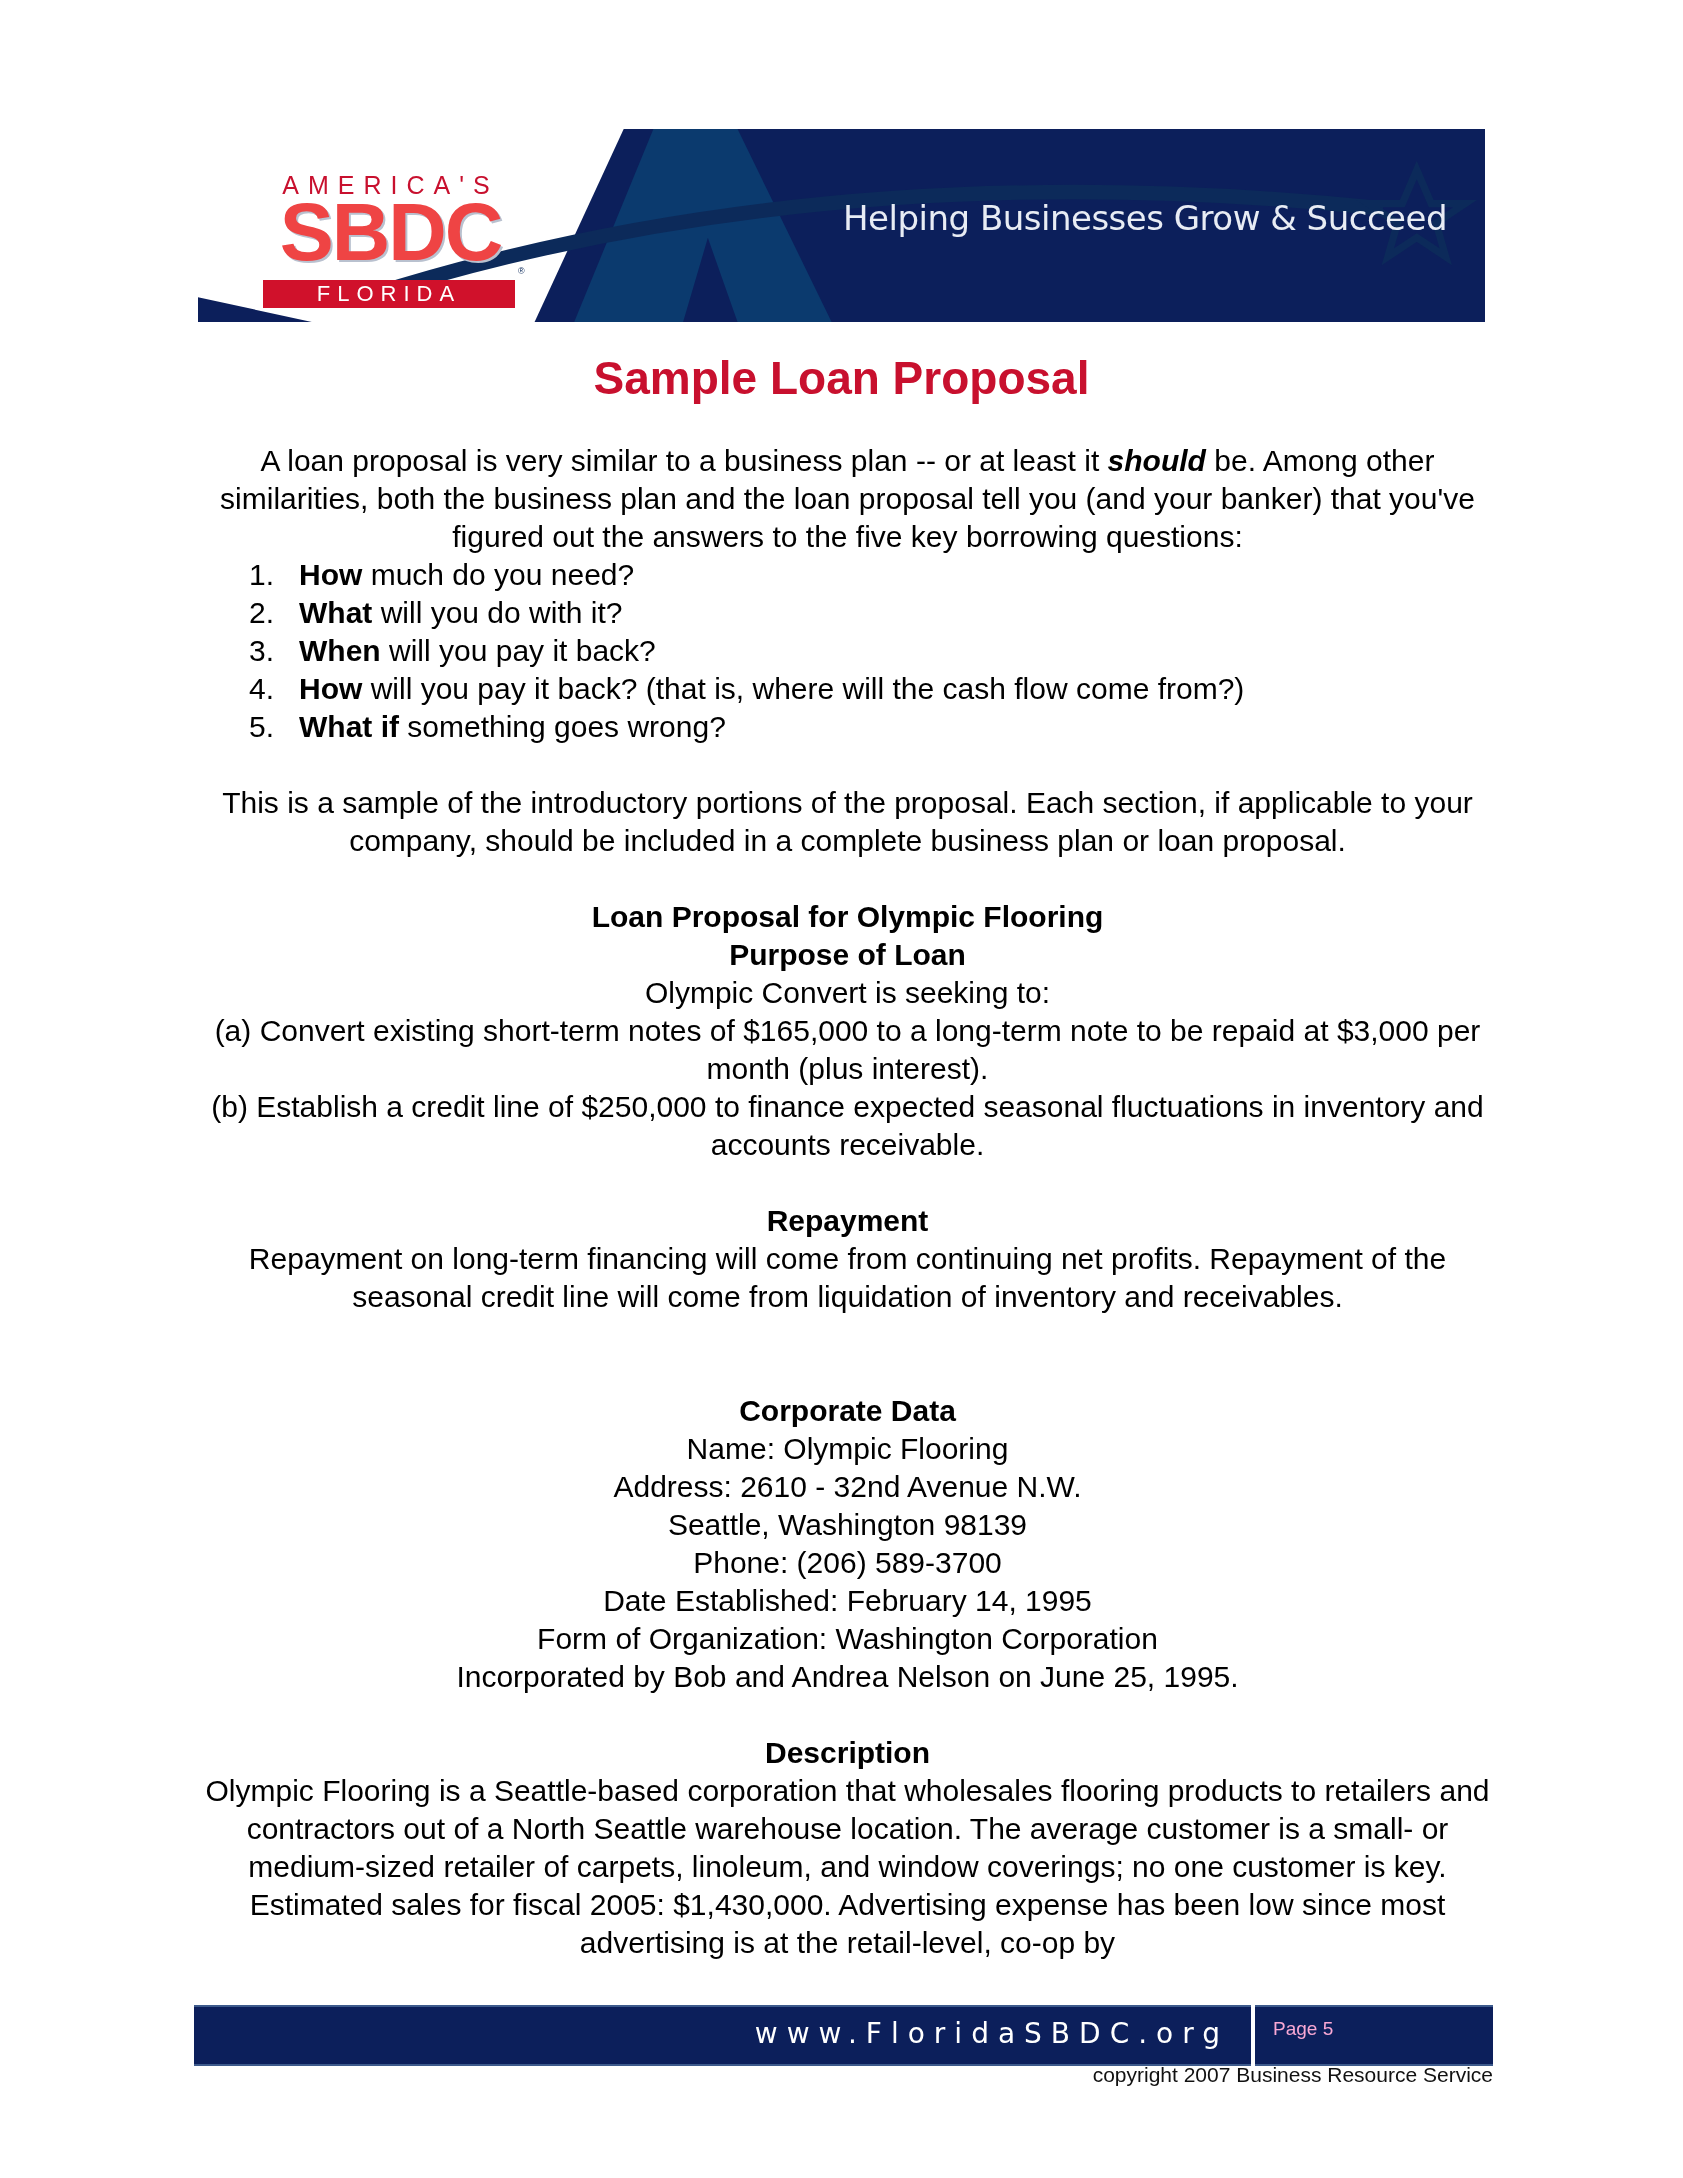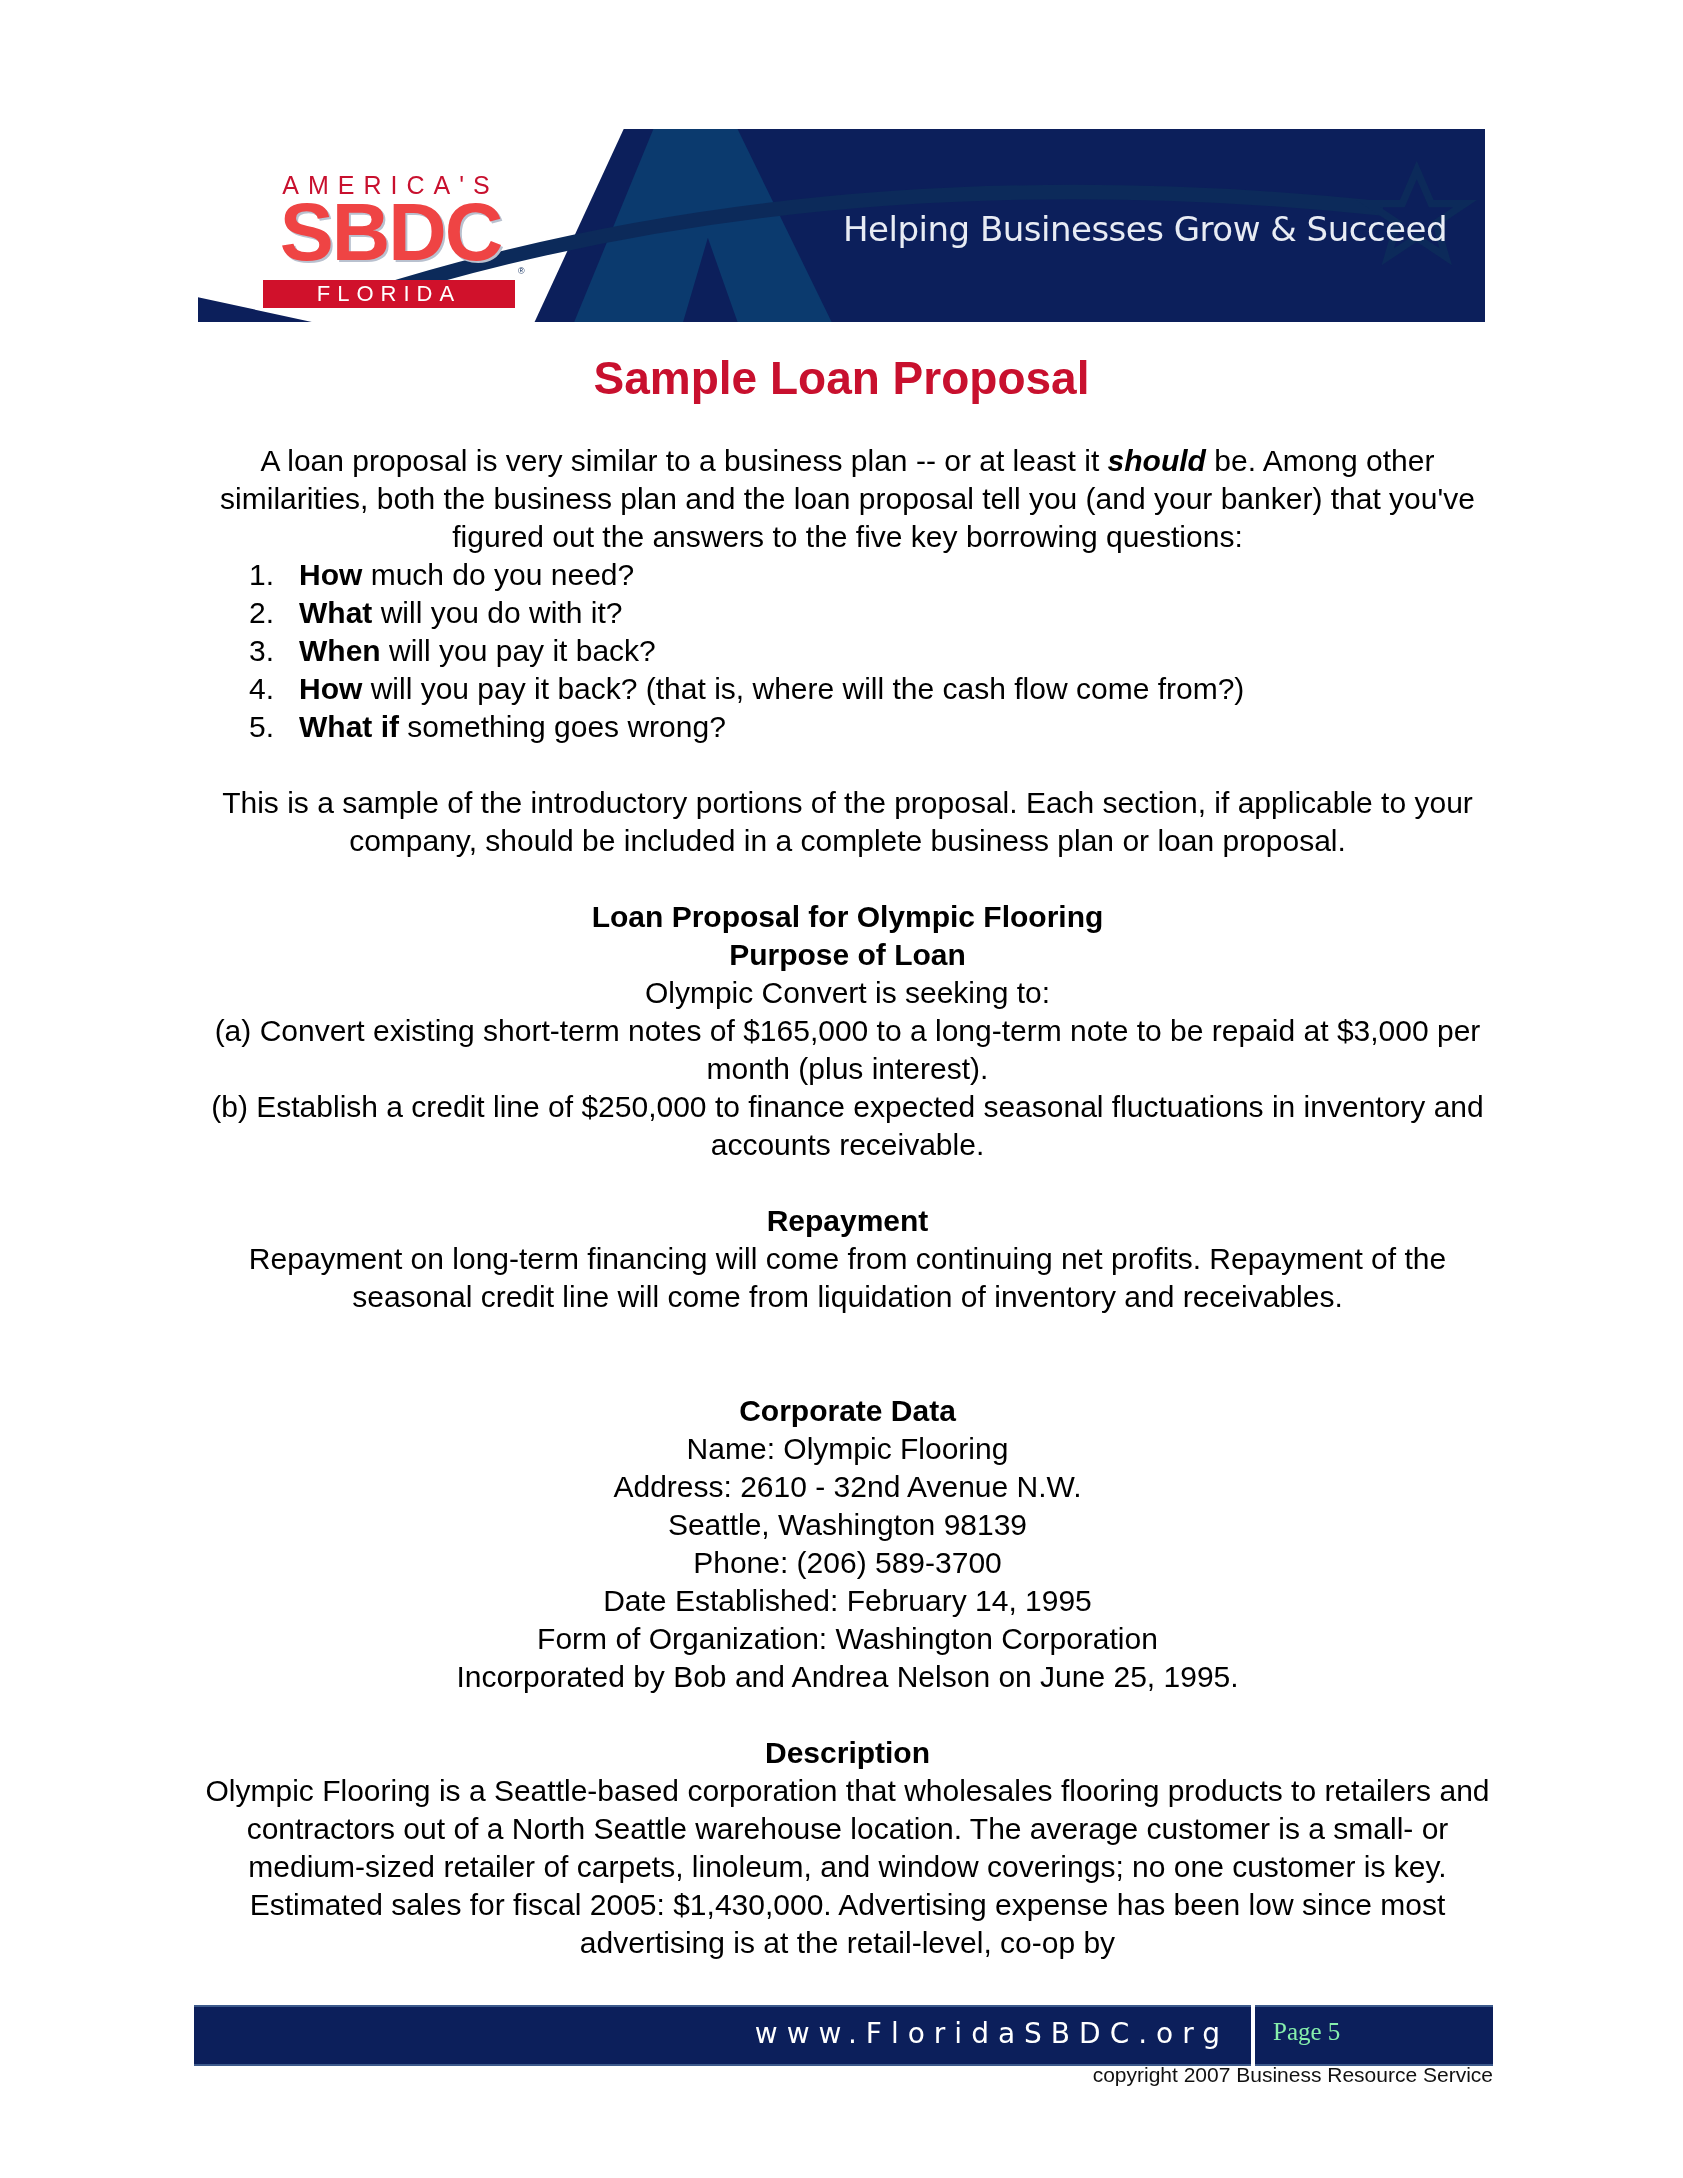--- a/index.html
+++ b/index.html
@@ -16,21 +16,21 @@
     color: #c8102e; }
   .logo-sbdc { position: absolute; left: 0; top: 51px; width: 267px; text-align: center;
     font-family: "Liberation Sans", sans-serif; font-weight: bold; font-size: 81px;
     letter-spacing: -2px; color: #ef4444; line-height: 1;
     text-shadow: 2px 2px 0 #b9c1cf; }
   .logo-reg { position: absolute; left: 261px; top: 125px; font-size: 9px; color: #0c2a5a; }
   .logo-florida { position: absolute; left: 6px; top: 139px; width: 252px; height: 28px;
     background: #d0112b; color: #fff; text-align: center; font-size: 22px;
     letter-spacing: 7px; line-height: 28px; }
   .tagline { position: absolute; left: 645px; top: 69px; color: #e8ecf4;
-    font-family: "DejaVu Sans", sans-serif; font-size: 34px; letter-spacing: -0.5px; margin-top: 11px; }
+    font-family: "DejaVu Sans", sans-serif; font-size: 34px; letter-spacing: -0.5px; }
 
   
   .doc-title { position: absolute; left: 0; top: 351px; width: 1683px; text-align: center;
     color: #c8102e; font-family: "Liberation Sans", sans-serif; font-weight: bold;
     font-size: 46px; }
 
   
   .content { position: absolute; left: 199px; top: 442px; width: 1297px;
     font-size: 30px; line-height: 38px; }
   .content p { margin: 0; text-align: center; }
@@ -43,22 +43,22 @@
   .b { font-weight: bold; }
   .bi { font-weight: bold; font-style: italic; }
 
   
   .footer-bar { position: absolute; left: 194px; top: 2005px; width: 1057px; height: 61px;
     background: #0c1f5b; border-top: 2px solid #3d5a8c; border-bottom: 2px solid #3d5a8c; }
   .footer-url { position: absolute; right: 22px; top: 10px; color: #ffffff;
     font-family: "DejaVu Sans", sans-serif; font-size: 28px; letter-spacing: 9px; }
   .footer-page { position: absolute; left: 1255px; top: 2005px; width: 238px; height: 61px;
     background: #0c1f5b; border-top: 2px solid #3d5a8c; border-bottom: 2px solid #3d5a8c; }
-  .footer-page span { position: absolute; left: 18px; top: 11px; color: #86efac;
-    font-family: Liberation Serif, serif; font-size: 25px; }
+  .footer-page span { position: absolute; left: 18px; top: 11px; color: #f9a8d4;
+    font-family: Liberation Sans, sans-serif; font-size: 19px; }
   .copyright { position: absolute; right: 190px; top: 2063px; font-size: 21px; color: #111; }
 </style>
 </head>
 <body>
 
 <div class="banner">
   <svg viewBox="0 0 1300 195" preserveAspectRatio="none">
 
     <polygon points="0,170 115,195 0,195" fill="#0c1f5b"></polygon>
 

